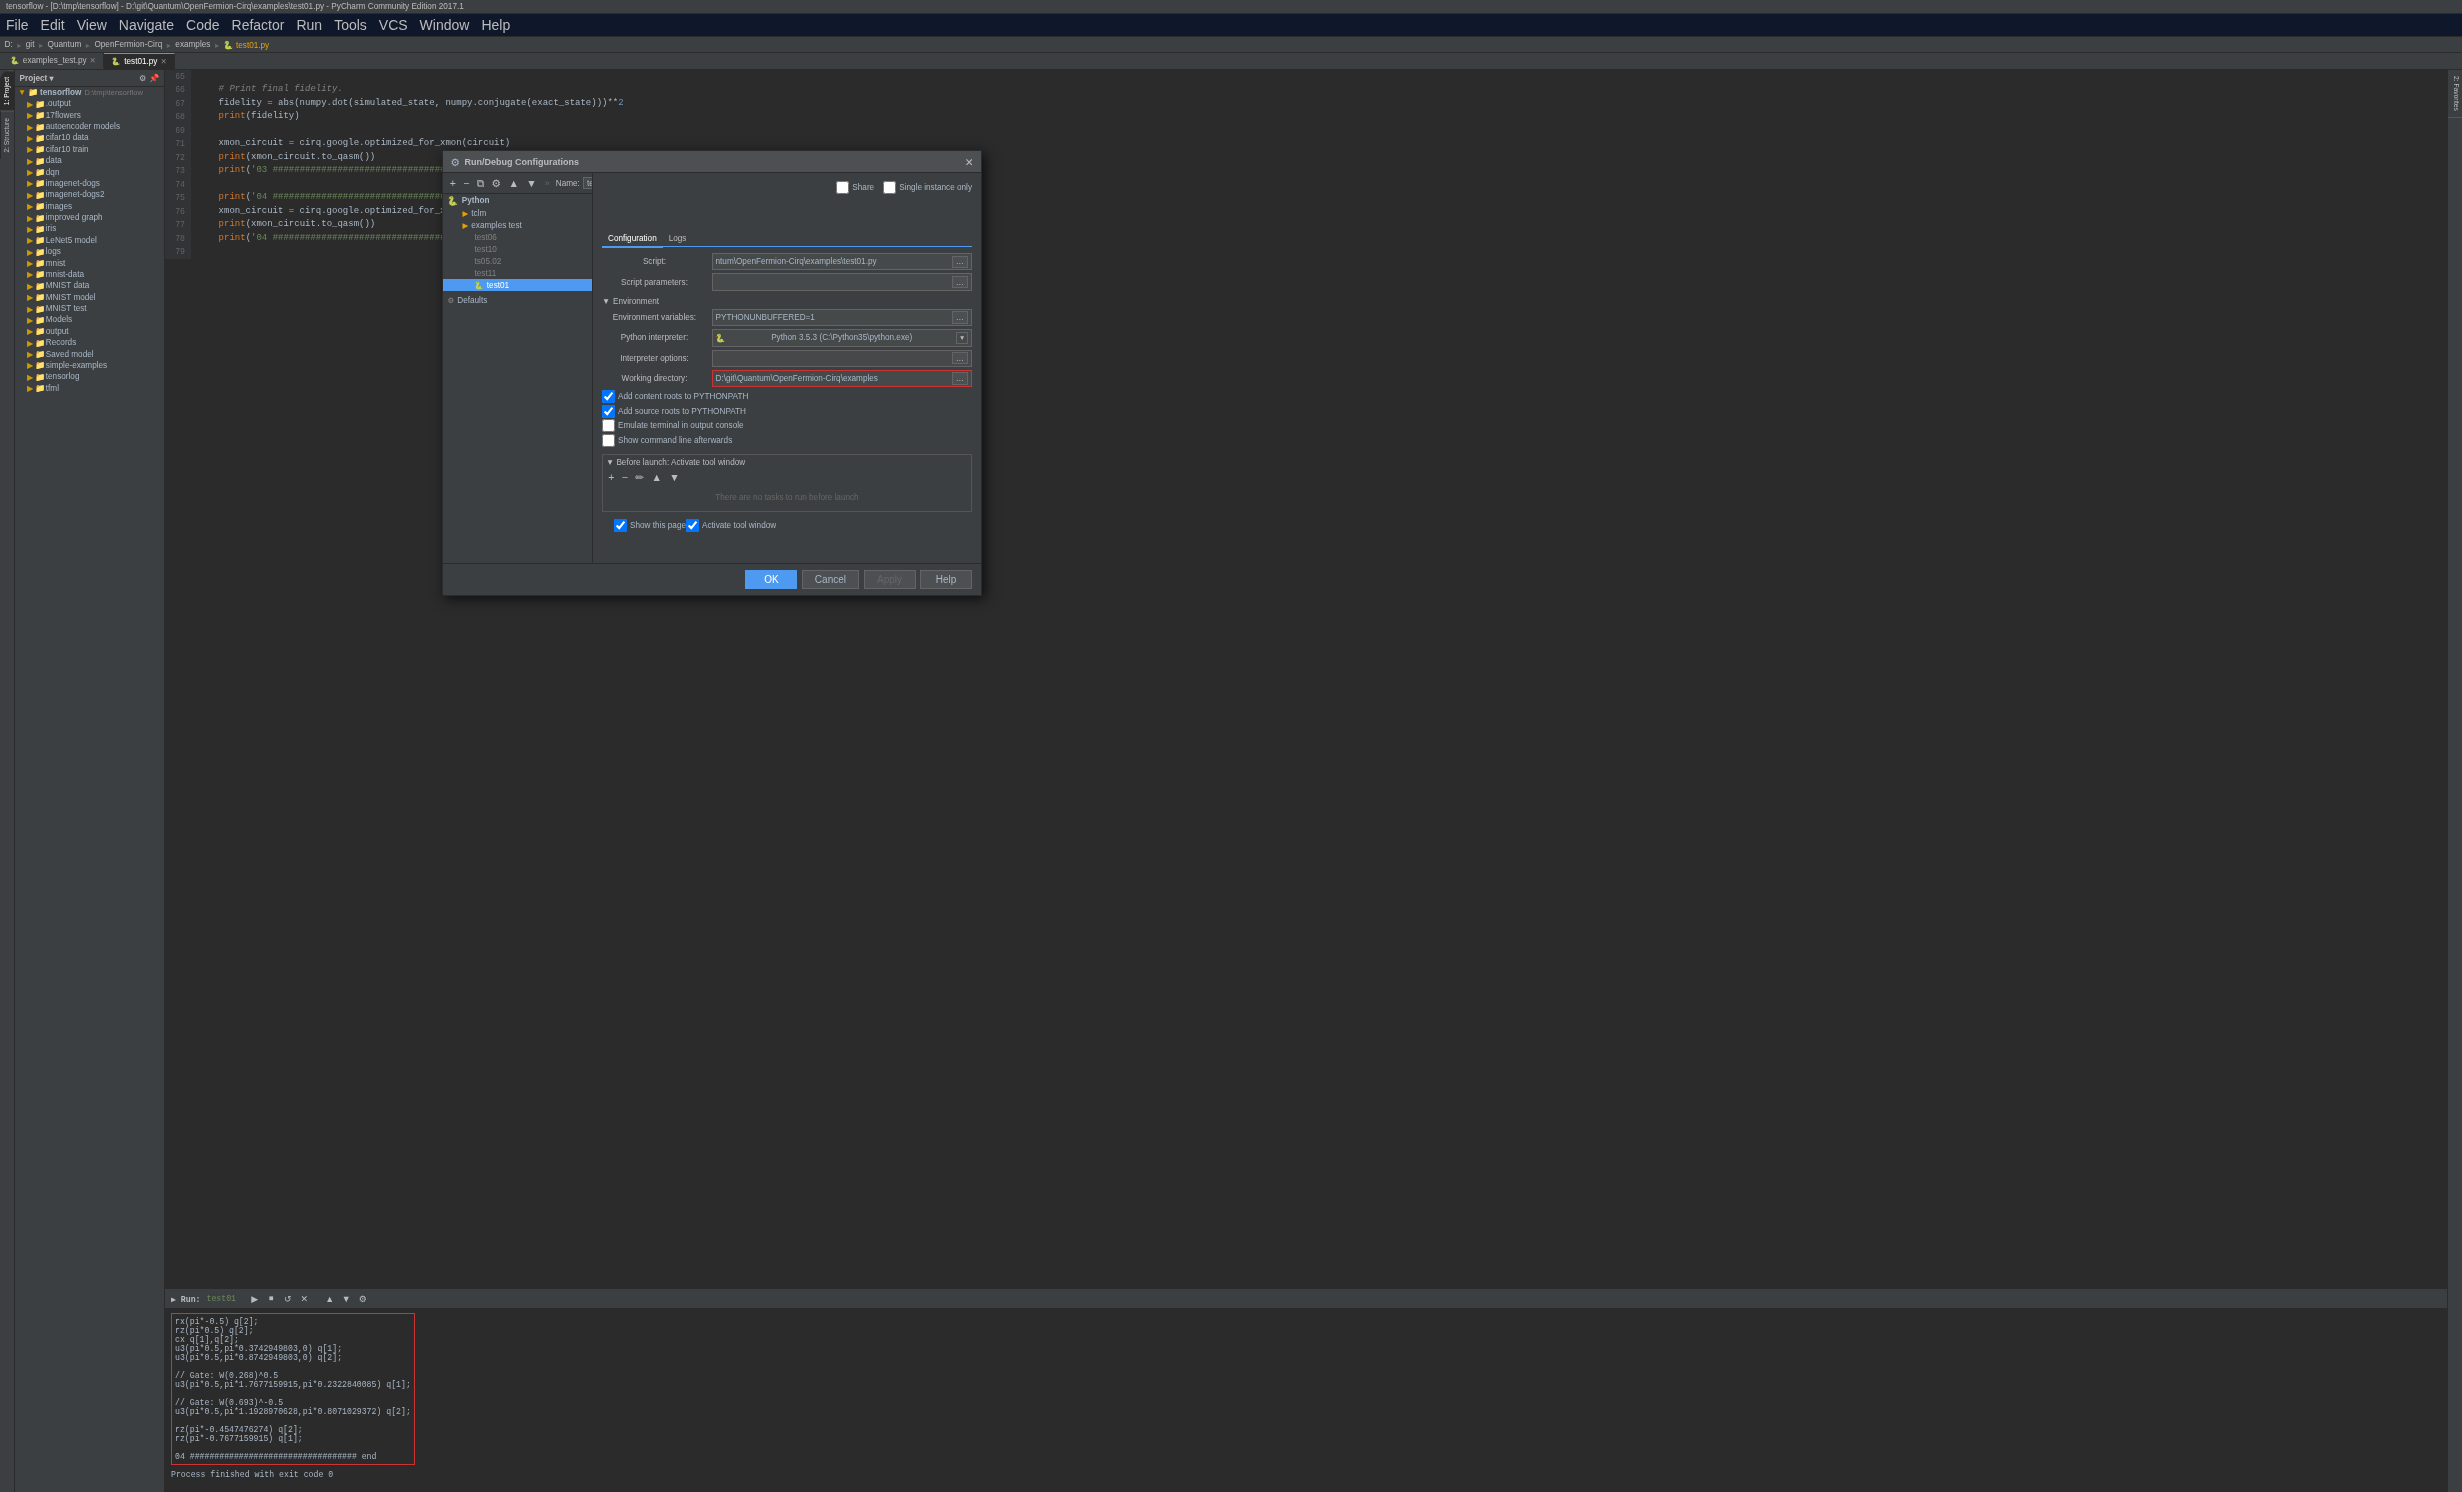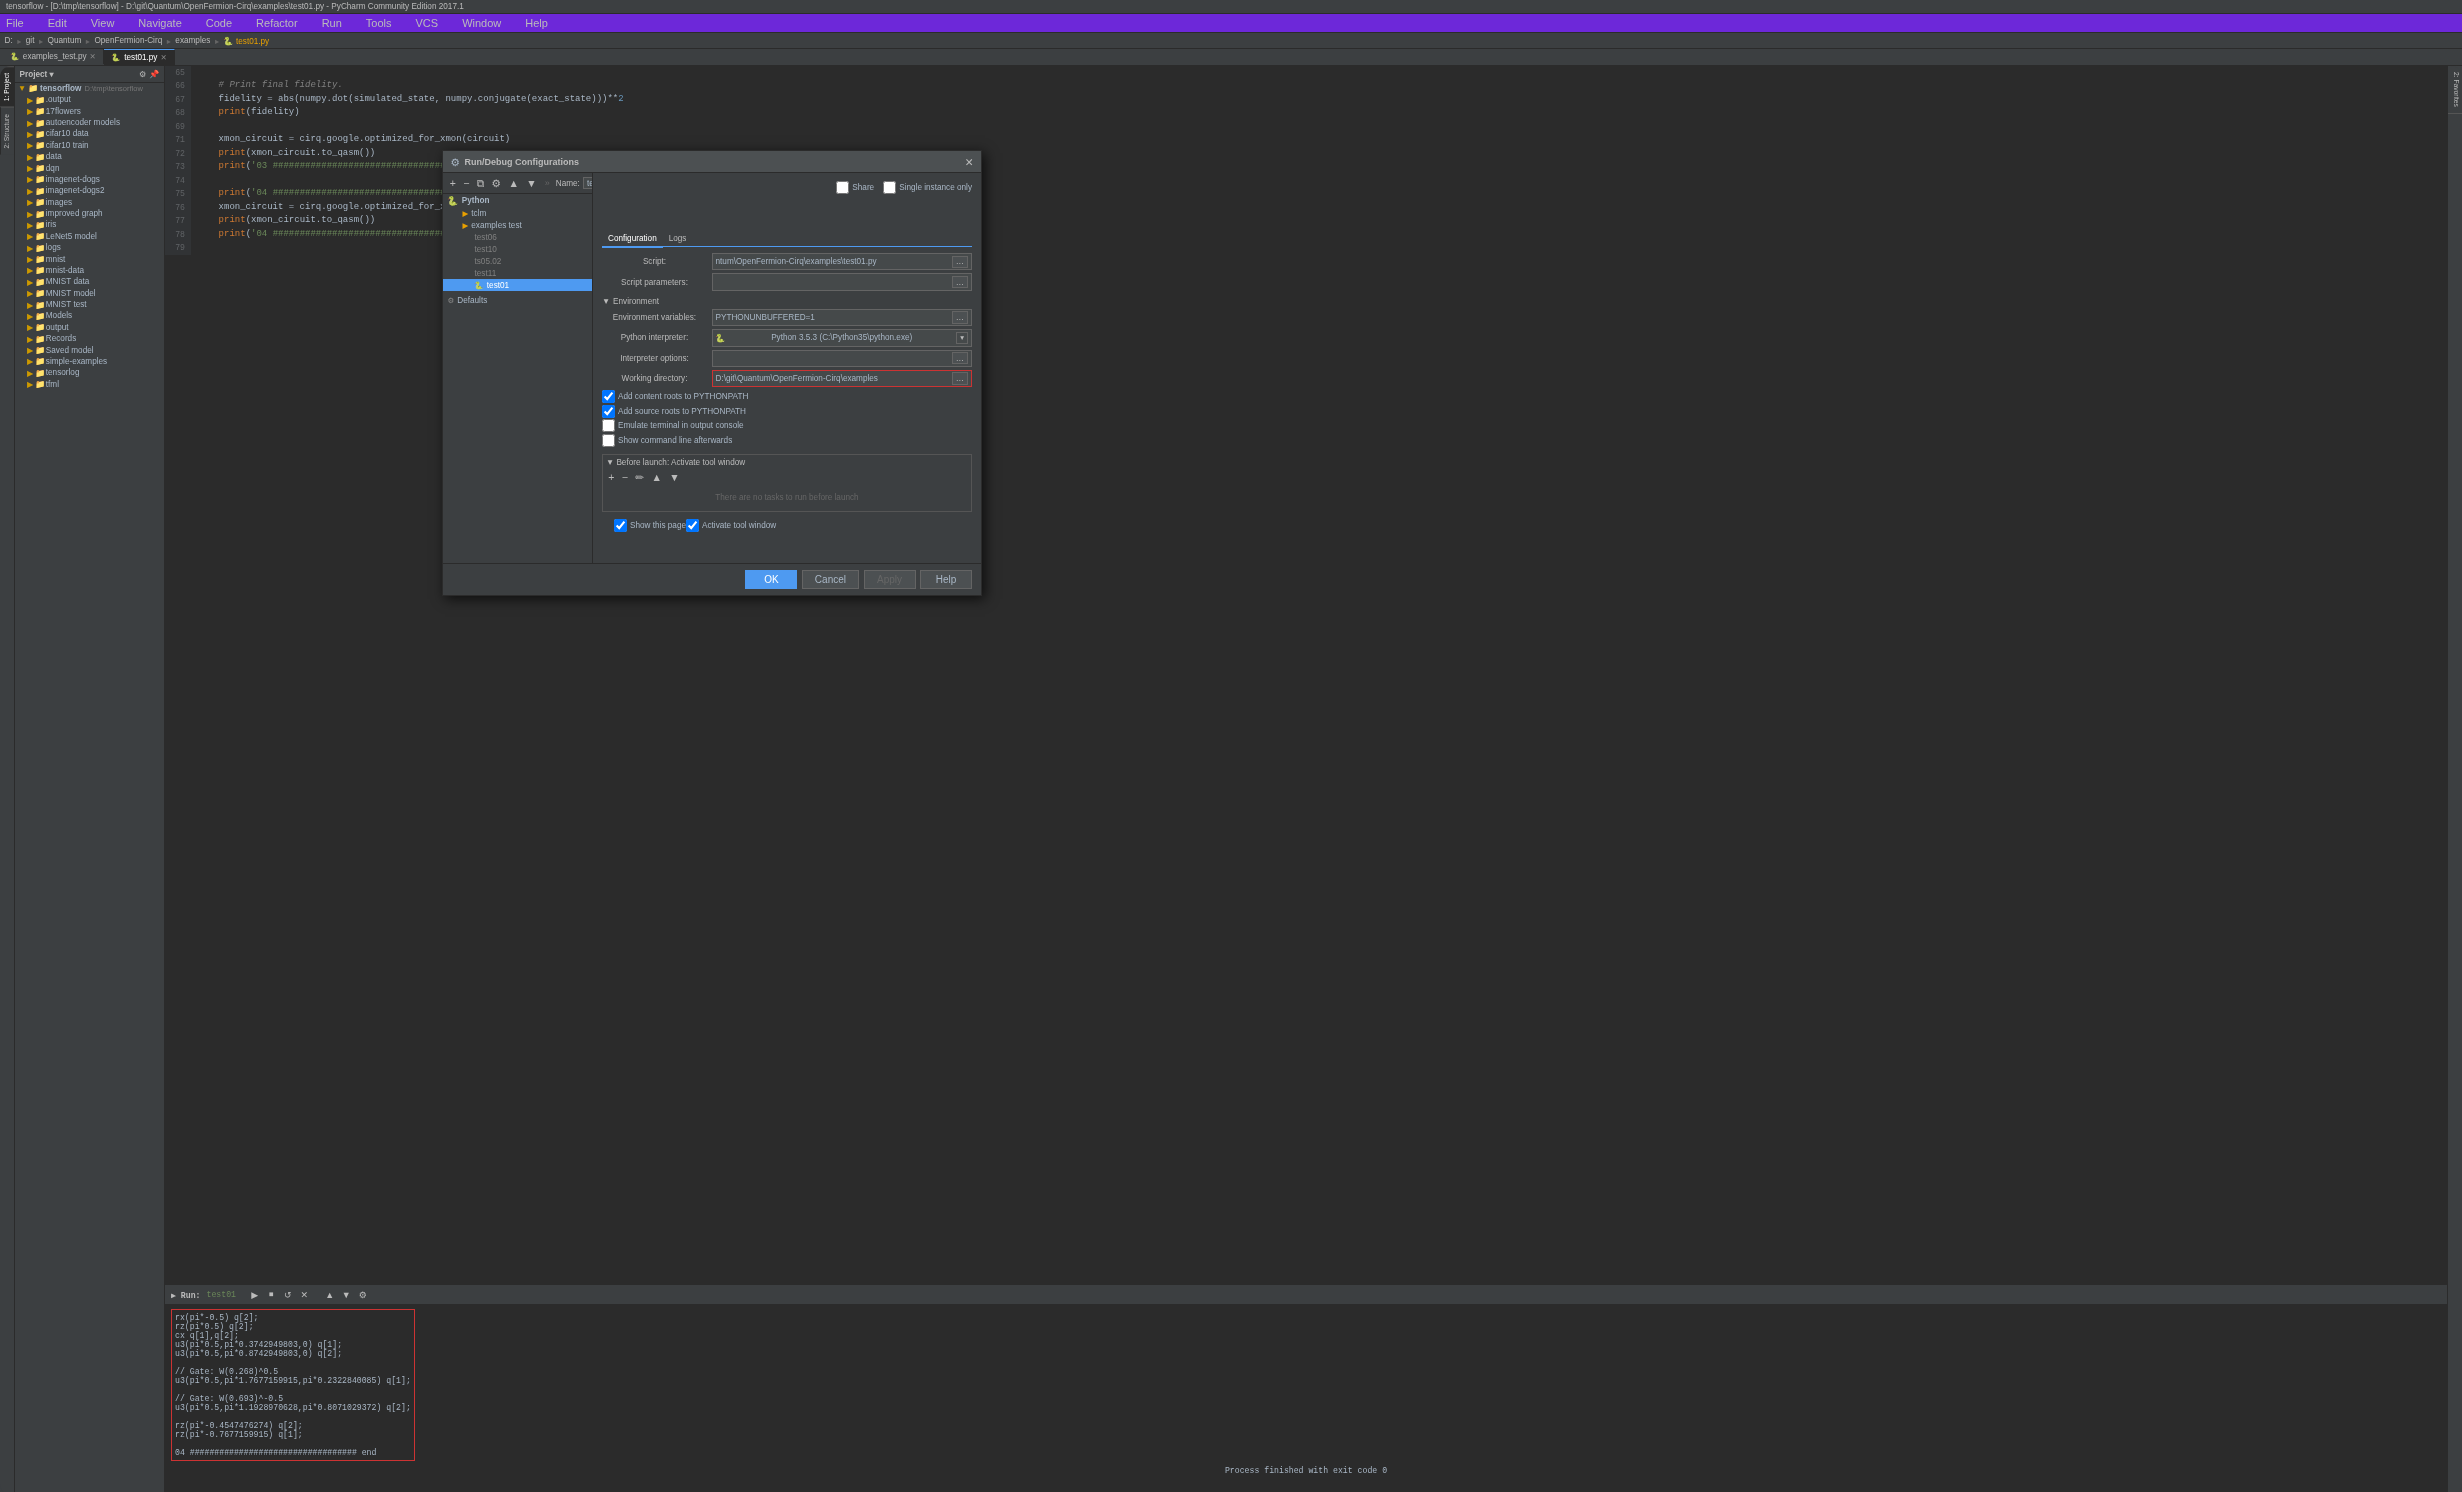--- a/index.html
+++ b/index.html
@@ -9,27 +9,27 @@
     #titlebar {
       background: #3c3f41;
       color: #bbb;
       padding: 2.2px 6px;
       font-size: 8.2px;
       border-bottom: 0.7px solid #2b2b2b;
     }
     
     
     #menubar {
-      background: #6d28d9;
+      background: #0f172a;
       color: #bbb;
       padding: 1.5px 3px;
-      font-size: 11px;
+      font-size: 14px;
       border-bottom: 0.7px solid #2b2b2b;
       display: flex;
-      gap: 18px;
+      gap: 6px;
     }
     #menubar span { cursor: pointer; padding: 1.5px 3px; }
     
     
     #toolbar {
       background: #3c3f41;
       padding: 2.2px 4.5px;
       border-bottom: 0.7px solid #2b2b2b;
       display: flex;
       align-items: center;
@@ -663,21 +663,21 @@
             <div>    u3(pi*0.5,pi*1.7677159915,pi*0.2322840085) q[1];</div>
             <div>&nbsp;</div>
             <div>    // Gate: W(0.693)^-0.5</div>
             <div>    u3(pi*0.5,pi*1.1928970628,pi*0.8071029372) q[2];</div>
             <div>&nbsp;</div>
             <div>    rz(pi*-0.4547476274) q[2];</div>
             <div>    rz(pi*-0.7677159915) q[1];</div>
             <div>&nbsp;</div>
             <div>    04 ################################## end</div>
           </div>
-          <div style="color:#a9b7c6; margin-top:3px;text-align:center;">Process finished with exit code 0</div>
+          <div style="color:#a9b7c6; margin-top:3px;">Process finished with exit code 0</div>
         </div>
       </div>
 
     </div>
 
     <div style="display:flex; flex-direction:column; width:15px; background:#3c3f41; border-left:0.7px solid #2b2b2b;">
       <div style="writing-mode:vertical-rl; padding:6px 2.2px; font-size:6.7px; cursor:pointer; color:#bbb; border-bottom:0.7px solid #555;">2: Favorites</div>
     </div>
 
   </div>

